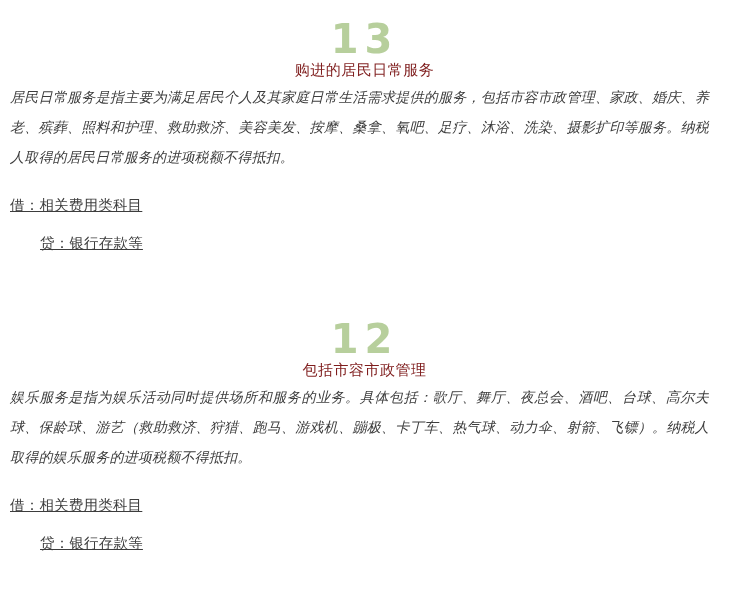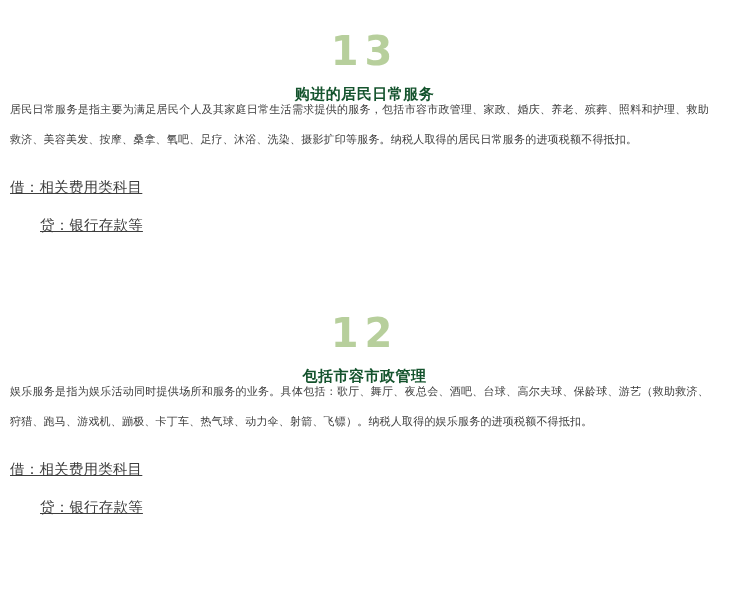--- a/index.html
+++ b/index.html
@@ -29,39 +29,40 @@
     position: relative;
     height: 60px;
   }
   .big-number {
     font-family: "DejaVu Sans", sans-serif;
     font-weight: bold;
     font-size: 40px;
     letter-spacing: 6px;
     color: #b7cf9c;
     line-height: 46px;
-    margin: 16px;
+    margin: 4px;
     padding-top: 8px;
     user-select: none;
   }
   .section-title {
     font-size: 15px;
-    font-weight: bold;
-    color: #14532d;
+    font-weight: normal;
+    color: #7f1d1d;
     line-height: 20px;
     margin: -6px 0 0 0;
     letter-spacing: 0.5px;
   }
   .body-text {
-    font-size: 11px;
+    font-size: 14px;
     line-height: 30px;
     color: #3d3d3d;
     margin: 14px 10px 0 0;
     text-align: justify;
     letter-spacing: 0.2px;
+    font-style: italic;
   }
   .entry-line {
     font-size: 14.5px;
     line-height: 30px;
     color: #3d3d3d;
     margin: 18px 0 0 0;
     letter-spacing: 0.2px;
     text-decoration: underline;
   }
   .entry-line.indent {

